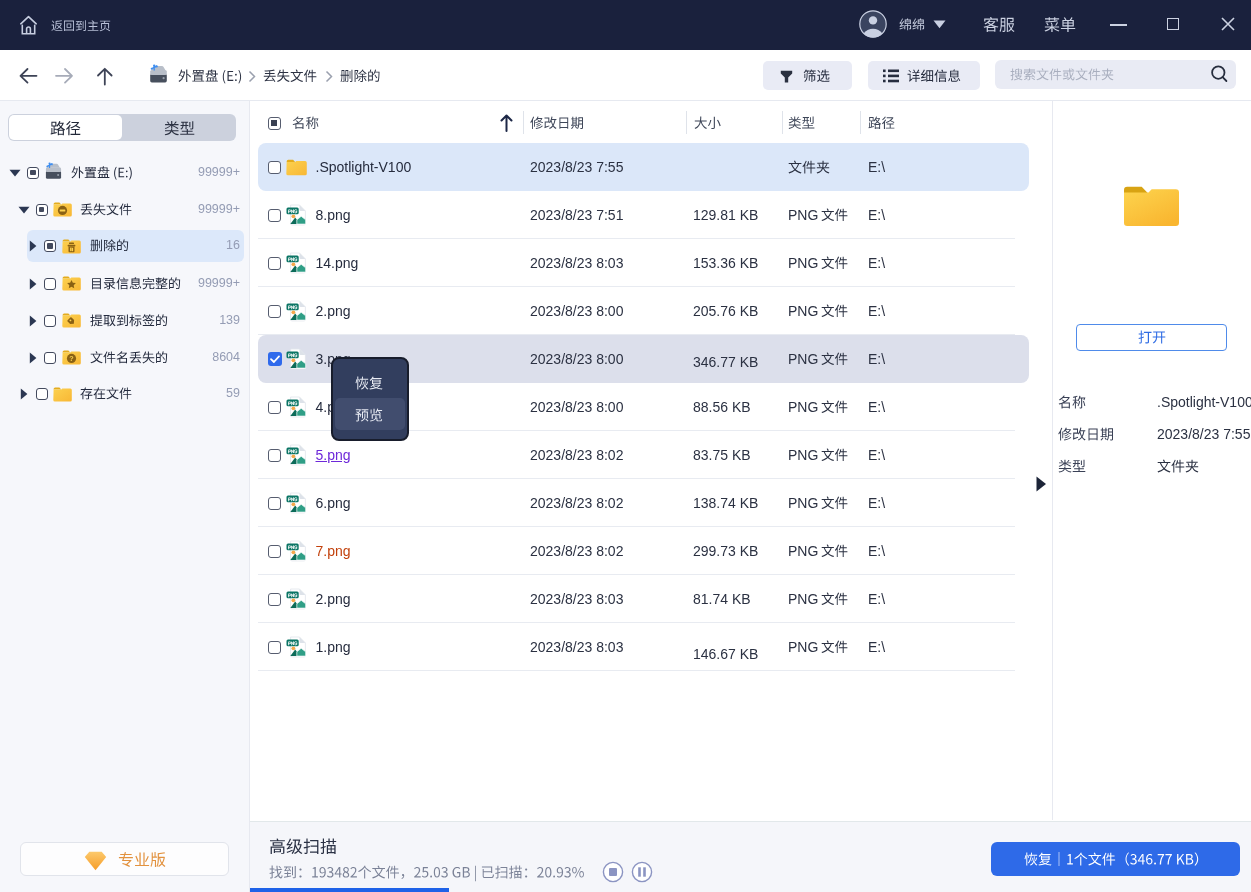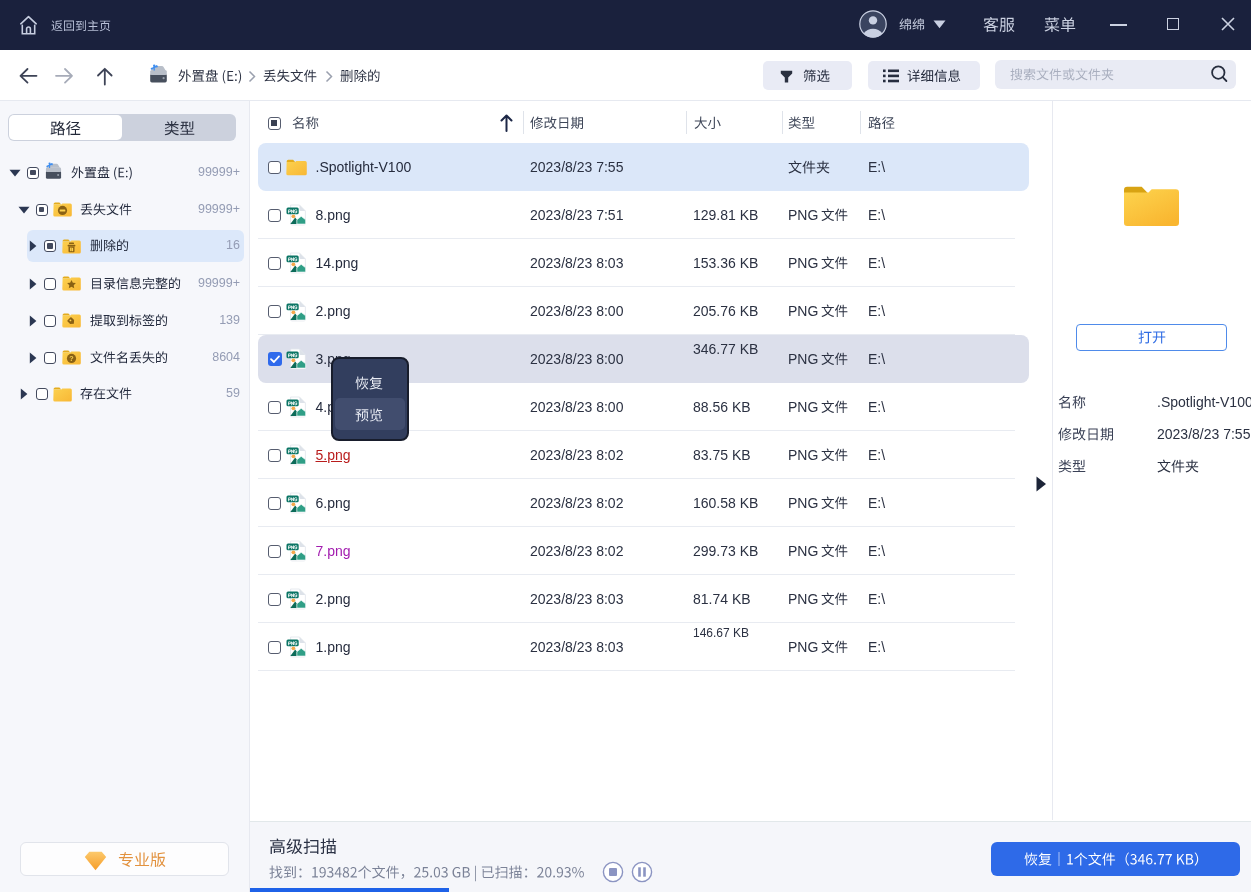--- a/index.html
+++ b/index.html
@@ -392,21 +392,21 @@
 <path d="M2.6 8.9 V5.8 H3.9 A0.95 0.95 0 0 1 3.9 7.7 H2.6"></path>
 <path d="M5.6 8.9 V5.8 L7.5 8.9 V5.8"></path>
 <path d="M10.9 6.1 A1.6 1.6 0 1 0 10.95 8.3 V7.5 H9.9"></path>
 </g>
 <circle cx="7.4" cy="12.3" r="1.9" fill="#f5a84c"></circle>
 <path d="M4.3 20 L9.2 13.6 L14 20 Z" fill="#0c6b59"></path>
 <path d="M10.8 20.1 V15.8 L15.2 12.3 L19.7 15.8 V20.1 Z" fill="#2f9e86" stroke="#fff" stroke-width="0.7"></path>
 </svg>
 <div class="lat" style="left:315.5px;top:351.2px;font-size:14px;color:#262c3e;">3.png</div>
 <div class="lat" style="left:530px;top:351.2px;font-size:14px;color:#2b3142;">2023/8/23 8:00</div>
-<div class="lat" style="left:693px;top:341px;font-size:14px;color:#2b3142;">346.77 KB</div>
+<div class="lat" style="left:693px;top:354px;font-size:14px;color:#2b3142;">346.77 KB</div>
 <div class="lat" style="left:788px;top:351.2px;font-size:14px;color:#2b3142;">PNG</div>
 <svg style="position:absolute;left:821.0px;top:349.1px;overflow:visible" width="27" height="21">
       <path transform="translate(0,14.9)" d="M5.7 -11.1C6.1 -10.4 6.5 -9.5 6.7 -9.0L7.8 -9.4C7.6 -9.9 7.2 -10.8 6.8 -11.4ZM0.7 -9.0V-8.0H2.8C3.6 -5.9 4.6 -4.1 6.0 -2.7C4.5 -1.5 2.7 -0.5 0.5 0.1C0.7 0.3 1.0 0.8 1.1 1.1C3.4 0.3 5.3 -0.6 6.8 -2.0C8.3 -0.6 10.1 0.4 12.4 1.0C12.5 0.7 12.8 0.3 13.1 0.1C10.9 -0.5 9.1 -1.4 7.6 -2.7C8.9 -4.1 10.0 -5.8 10.7 -8.0H12.9V-9.0ZM6.8 -3.4C5.5 -4.7 4.5 -6.2 3.8 -8.0H9.6C8.9 -6.1 8.0 -4.6 6.8 -3.4Z M17.8 -4.6V-3.6H21.7V1.1H22.7V-3.6H26.4V-4.6H22.7V-7.6H25.8V-8.6H22.7V-11.2H21.7V-8.6H19.8C20.0 -9.2 20.2 -9.8 20.3 -10.5L19.3 -10.7C19.0 -8.9 18.5 -7.2 17.7 -6.0C17.9 -5.9 18.3 -5.7 18.5 -5.5C18.9 -6.1 19.2 -6.8 19.5 -7.6H21.7V-4.6ZM17.1 -11.3C16.4 -9.2 15.2 -7.2 13.9 -5.9C14.1 -5.7 14.4 -5.1 14.5 -4.9C14.9 -5.4 15.3 -5.9 15.8 -6.5V1.1H16.7V-8.1C17.2 -9.0 17.7 -10.0 18.1 -11.0Z" fill="#2b3142"></path>
     </svg>
 <div class="lat" style="left:868px;top:351.2px;font-size:14px;color:#2b3142;">E:\</div>
 <div class="abs" style="left:258px;top:430px;width:757px;height:1px;background:#e8ebf1"></div>
 <div class="abs" style="left:267.5px;top:400.5px;width:13px;height:13px;border:1.6px solid #565d6f;border-radius:3px;background:#fff"></div>
 <svg class="abs" style="left:286px;top:396px" width="22" height="22" viewBox="0 0 22 22">
 <path d="M4.6 1 h8.9 l5.9 5.9 v12.6 a1.4 1.4 0 0 1-1.4 1.4 h-12.1 a1.4 1.4 0 0 1-1.4-1.4 z" fill="#fff" stroke="#e0e4eb" stroke-width="0.8"></path>
 <path d="M13.5 1 l5.9 5.9 h-4.7 a1.2 1.2 0 0 1-1.2-1.2 z" fill="#dde2e9"></path>
@@ -436,21 +436,21 @@
 <rect x="0.5" y="3.4" width="12.2" height="6.8" rx="1.5" fill="#0b7565"></rect>
 <g stroke="#fff" stroke-width="0.8" fill="none" stroke-linecap="round" stroke-linejoin="round">
 <path d="M2.6 8.9 V5.8 H3.9 A0.95 0.95 0 0 1 3.9 7.7 H2.6"></path>
 <path d="M5.6 8.9 V5.8 L7.5 8.9 V5.8"></path>
 <path d="M10.9 6.1 A1.6 1.6 0 1 0 10.95 8.3 V7.5 H9.9"></path>
 </g>
 <circle cx="7.4" cy="12.3" r="1.9" fill="#f5a84c"></circle>
 <path d="M4.3 20 L9.2 13.6 L14 20 Z" fill="#0c6b59"></path>
 <path d="M10.8 20.1 V15.8 L15.2 12.3 L19.7 15.8 V20.1 Z" fill="#2f9e86" stroke="#fff" stroke-width="0.7"></path>
 </svg>
-<div class="lat" style="left:315.5px;top:447.2px;font-size:14px;color:#b91c1c;text-decoration:underline;">5.png</div>
+<div class="lat" style="left:315.5px;top:447.2px;font-size:14px;color:#6d28d9;text-decoration:underline;">5.png</div>
 <div class="lat" style="left:530px;top:447.2px;font-size:14px;color:#2b3142;">2023/8/23 8:02</div>
 <div class="lat" style="left:693px;top:447.2px;font-size:14px;color:#2b3142;">83.75 KB</div>
 <div class="lat" style="left:788px;top:447.2px;font-size:14px;color:#2b3142;">PNG</div>
 <svg style="position:absolute;left:821.0px;top:445.1px;overflow:visible" width="27" height="21">
       <path transform="translate(0,14.9)" d="M5.7 -11.1C6.1 -10.4 6.5 -9.5 6.7 -9.0L7.8 -9.4C7.6 -9.9 7.2 -10.8 6.8 -11.4ZM0.7 -9.0V-8.0H2.8C3.6 -5.9 4.6 -4.1 6.0 -2.7C4.5 -1.5 2.7 -0.5 0.5 0.1C0.7 0.3 1.0 0.8 1.1 1.1C3.4 0.3 5.3 -0.6 6.8 -2.0C8.3 -0.6 10.1 0.4 12.4 1.0C12.5 0.7 12.8 0.3 13.1 0.1C10.9 -0.5 9.1 -1.4 7.6 -2.7C8.9 -4.1 10.0 -5.8 10.7 -8.0H12.9V-9.0ZM6.8 -3.4C5.5 -4.7 4.5 -6.2 3.8 -8.0H9.6C8.9 -6.1 8.0 -4.6 6.8 -3.4Z M17.8 -4.6V-3.6H21.7V1.1H22.7V-3.6H26.4V-4.6H22.7V-7.6H25.8V-8.6H22.7V-11.2H21.7V-8.6H19.8C20.0 -9.2 20.2 -9.8 20.3 -10.5L19.3 -10.7C19.0 -8.9 18.5 -7.2 17.7 -6.0C17.9 -5.9 18.3 -5.7 18.5 -5.5C18.9 -6.1 19.2 -6.8 19.5 -7.6H21.7V-4.6ZM17.1 -11.3C16.4 -9.2 15.2 -7.2 13.9 -5.9C14.1 -5.7 14.4 -5.1 14.5 -4.9C14.9 -5.4 15.3 -5.9 15.8 -6.5V1.1H16.7V-8.1C17.2 -9.0 17.7 -10.0 18.1 -11.0Z" fill="#2b3142"></path>
     </svg>
 <div class="lat" style="left:868px;top:447.2px;font-size:14px;color:#2b3142;">E:\</div>
 <div class="abs" style="left:258px;top:526px;width:757px;height:1px;background:#e8ebf1"></div>
 <div class="abs" style="left:267.5px;top:496.5px;width:13px;height:13px;border:1.6px solid #565d6f;border-radius:3px;background:#fff"></div>
 <svg class="abs" style="left:286px;top:492px" width="22" height="22" viewBox="0 0 22 22">
@@ -461,42 +461,42 @@
 <path d="M2.6 8.9 V5.8 H3.9 A0.95 0.95 0 0 1 3.9 7.7 H2.6"></path>
 <path d="M5.6 8.9 V5.8 L7.5 8.9 V5.8"></path>
 <path d="M10.9 6.1 A1.6 1.6 0 1 0 10.95 8.3 V7.5 H9.9"></path>
 </g>
 <circle cx="7.4" cy="12.3" r="1.9" fill="#f5a84c"></circle>
 <path d="M4.3 20 L9.2 13.6 L14 20 Z" fill="#0c6b59"></path>
 <path d="M10.8 20.1 V15.8 L15.2 12.3 L19.7 15.8 V20.1 Z" fill="#2f9e86" stroke="#fff" stroke-width="0.7"></path>
 </svg>
 <div class="lat" style="left:315.5px;top:495.2px;font-size:14px;color:#262c3e;">6.png</div>
 <div class="lat" style="left:530px;top:495.2px;font-size:14px;color:#2b3142;">2023/8/23 8:02</div>
-<div class="lat" style="left:693px;top:495.2px;font-size:14px;color:#2b3142;">160.58 KB</div>
+<div class="lat" style="left:693px;top:495.2px;font-size:14px;color:#2b3142;">138.74 KB</div>
 <div class="lat" style="left:788px;top:495.2px;font-size:14px;color:#2b3142;">PNG</div>
 <svg style="position:absolute;left:821.0px;top:493.1px;overflow:visible" width="27" height="21">
       <path transform="translate(0,14.9)" d="M5.7 -11.1C6.1 -10.4 6.5 -9.5 6.7 -9.0L7.8 -9.4C7.6 -9.9 7.2 -10.8 6.8 -11.4ZM0.7 -9.0V-8.0H2.8C3.6 -5.9 4.6 -4.1 6.0 -2.7C4.5 -1.5 2.7 -0.5 0.5 0.1C0.7 0.3 1.0 0.8 1.1 1.1C3.4 0.3 5.3 -0.6 6.8 -2.0C8.3 -0.6 10.1 0.4 12.4 1.0C12.5 0.7 12.8 0.3 13.1 0.1C10.9 -0.5 9.1 -1.4 7.6 -2.7C8.9 -4.1 10.0 -5.8 10.7 -8.0H12.9V-9.0ZM6.8 -3.4C5.5 -4.7 4.5 -6.2 3.8 -8.0H9.6C8.9 -6.1 8.0 -4.6 6.8 -3.4Z M17.8 -4.6V-3.6H21.7V1.1H22.7V-3.6H26.4V-4.6H22.7V-7.6H25.8V-8.6H22.7V-11.2H21.7V-8.6H19.8C20.0 -9.2 20.2 -9.8 20.3 -10.5L19.3 -10.7C19.0 -8.9 18.5 -7.2 17.7 -6.0C17.9 -5.9 18.3 -5.7 18.5 -5.5C18.9 -6.1 19.2 -6.8 19.5 -7.6H21.7V-4.6ZM17.1 -11.3C16.4 -9.2 15.2 -7.2 13.9 -5.9C14.1 -5.7 14.4 -5.1 14.5 -4.9C14.9 -5.4 15.3 -5.9 15.8 -6.5V1.1H16.7V-8.1C17.2 -9.0 17.7 -10.0 18.1 -11.0Z" fill="#2b3142"></path>
     </svg>
 <div class="lat" style="left:868px;top:495.2px;font-size:14px;color:#2b3142;">E:\</div>
 <div class="abs" style="left:258px;top:574px;width:757px;height:1px;background:#e8ebf1"></div>
 <div class="abs" style="left:267.5px;top:544.5px;width:13px;height:13px;border:1.6px solid #565d6f;border-radius:3px;background:#fff"></div>
 <svg class="abs" style="left:286px;top:540px" width="22" height="22" viewBox="0 0 22 22">
 <path d="M4.6 1 h8.9 l5.9 5.9 v12.6 a1.4 1.4 0 0 1-1.4 1.4 h-12.1 a1.4 1.4 0 0 1-1.4-1.4 z" fill="#fff" stroke="#e0e4eb" stroke-width="0.8"></path>
 <path d="M13.5 1 l5.9 5.9 h-4.7 a1.2 1.2 0 0 1-1.2-1.2 z" fill="#dde2e9"></path>
 <rect x="0.5" y="3.4" width="12.2" height="6.8" rx="1.5" fill="#0b7565"></rect>
 <g stroke="#fff" stroke-width="0.8" fill="none" stroke-linecap="round" stroke-linejoin="round">
 <path d="M2.6 8.9 V5.8 H3.9 A0.95 0.95 0 0 1 3.9 7.7 H2.6"></path>
 <path d="M5.6 8.9 V5.8 L7.5 8.9 V5.8"></path>
 <path d="M10.9 6.1 A1.6 1.6 0 1 0 10.95 8.3 V7.5 H9.9"></path>
 </g>
 <circle cx="7.4" cy="12.3" r="1.9" fill="#f5a84c"></circle>
 <path d="M4.3 20 L9.2 13.6 L14 20 Z" fill="#0c6b59"></path>
 <path d="M10.8 20.1 V15.8 L15.2 12.3 L19.7 15.8 V20.1 Z" fill="#2f9e86" stroke="#fff" stroke-width="0.7"></path>
 </svg>
-<div class="lat" style="left:315.5px;top:543.2px;font-size:14px;color:#a21caf;">7.png</div>
+<div class="lat" style="left:315.5px;top:543.2px;font-size:14px;color:#c2410c;">7.png</div>
 <div class="lat" style="left:530px;top:543.2px;font-size:14px;color:#2b3142;">2023/8/23 8:02</div>
 <div class="lat" style="left:693px;top:543.2px;font-size:14px;color:#2b3142;">299.73 KB</div>
 <div class="lat" style="left:788px;top:543.2px;font-size:14px;color:#2b3142;">PNG</div>
 <svg style="position:absolute;left:821.0px;top:541.1px;overflow:visible" width="27" height="21">
       <path transform="translate(0,14.9)" d="M5.7 -11.1C6.1 -10.4 6.5 -9.5 6.7 -9.0L7.8 -9.4C7.6 -9.9 7.2 -10.8 6.8 -11.4ZM0.7 -9.0V-8.0H2.8C3.6 -5.9 4.6 -4.1 6.0 -2.7C4.5 -1.5 2.7 -0.5 0.5 0.1C0.7 0.3 1.0 0.8 1.1 1.1C3.4 0.3 5.3 -0.6 6.8 -2.0C8.3 -0.6 10.1 0.4 12.4 1.0C12.5 0.7 12.8 0.3 13.1 0.1C10.9 -0.5 9.1 -1.4 7.6 -2.7C8.9 -4.1 10.0 -5.8 10.7 -8.0H12.9V-9.0ZM6.8 -3.4C5.5 -4.7 4.5 -6.2 3.8 -8.0H9.6C8.9 -6.1 8.0 -4.6 6.8 -3.4Z M17.8 -4.6V-3.6H21.7V1.1H22.7V-3.6H26.4V-4.6H22.7V-7.6H25.8V-8.6H22.7V-11.2H21.7V-8.6H19.8C20.0 -9.2 20.2 -9.8 20.3 -10.5L19.3 -10.7C19.0 -8.9 18.5 -7.2 17.7 -6.0C17.9 -5.9 18.3 -5.7 18.5 -5.5C18.9 -6.1 19.2 -6.8 19.5 -7.6H21.7V-4.6ZM17.1 -11.3C16.4 -9.2 15.2 -7.2 13.9 -5.9C14.1 -5.7 14.4 -5.1 14.5 -4.9C14.9 -5.4 15.3 -5.9 15.8 -6.5V1.1H16.7V-8.1C17.2 -9.0 17.7 -10.0 18.1 -11.0Z" fill="#2b3142"></path>
     </svg>
 <div class="lat" style="left:868px;top:543.2px;font-size:14px;color:#2b3142;">E:\</div>
 <div class="abs" style="left:258px;top:622px;width:757px;height:1px;background:#e8ebf1"></div>
 <div class="abs" style="left:267.5px;top:592.5px;width:13px;height:13px;border:1.6px solid #565d6f;border-radius:3px;background:#fff"></div>
 <svg class="abs" style="left:286px;top:588px" width="22" height="22" viewBox="0 0 22 22">
@@ -530,21 +530,21 @@
 <path d="M2.6 8.9 V5.8 H3.9 A0.95 0.95 0 0 1 3.9 7.7 H2.6"></path>
 <path d="M5.6 8.9 V5.8 L7.5 8.9 V5.8"></path>
 <path d="M10.9 6.1 A1.6 1.6 0 1 0 10.95 8.3 V7.5 H9.9"></path>
 </g>
 <circle cx="7.4" cy="12.3" r="1.9" fill="#f5a84c"></circle>
 <path d="M4.3 20 L9.2 13.6 L14 20 Z" fill="#0c6b59"></path>
 <path d="M10.8 20.1 V15.8 L15.2 12.3 L19.7 15.8 V20.1 Z" fill="#2f9e86" stroke="#fff" stroke-width="0.7"></path>
 </svg>
 <div class="lat" style="left:315.5px;top:639.2px;font-size:14px;color:#262c3e;">1.png</div>
 <div class="lat" style="left:530px;top:639.2px;font-size:14px;color:#2b3142;">2023/8/23 8:03</div>
-<div class="lat" style="left:693px;top:626px;font-size:12px;color:#2b3142;">146.67 KB</div>
+<div class="lat" style="left:693px;top:646px;font-size:14px;color:#2b3142;">146.67 KB</div>
 <div class="lat" style="left:788px;top:639.2px;font-size:14px;color:#2b3142;">PNG</div>
 <svg style="position:absolute;left:821.0px;top:637.1px;overflow:visible" width="27" height="21">
       <path transform="translate(0,14.9)" d="M5.7 -11.1C6.1 -10.4 6.5 -9.5 6.7 -9.0L7.8 -9.4C7.6 -9.9 7.2 -10.8 6.8 -11.4ZM0.7 -9.0V-8.0H2.8C3.6 -5.9 4.6 -4.1 6.0 -2.7C4.5 -1.5 2.7 -0.5 0.5 0.1C0.7 0.3 1.0 0.8 1.1 1.1C3.4 0.3 5.3 -0.6 6.8 -2.0C8.3 -0.6 10.1 0.4 12.4 1.0C12.5 0.7 12.8 0.3 13.1 0.1C10.9 -0.5 9.1 -1.4 7.6 -2.7C8.9 -4.1 10.0 -5.8 10.7 -8.0H12.9V-9.0ZM6.8 -3.4C5.5 -4.7 4.5 -6.2 3.8 -8.0H9.6C8.9 -6.1 8.0 -4.6 6.8 -3.4Z M17.8 -4.6V-3.6H21.7V1.1H22.7V-3.6H26.4V-4.6H22.7V-7.6H25.8V-8.6H22.7V-11.2H21.7V-8.6H19.8C20.0 -9.2 20.2 -9.8 20.3 -10.5L19.3 -10.7C19.0 -8.9 18.5 -7.2 17.7 -6.0C17.9 -5.9 18.3 -5.7 18.5 -5.5C18.9 -6.1 19.2 -6.8 19.5 -7.6H21.7V-4.6ZM17.1 -11.3C16.4 -9.2 15.2 -7.2 13.9 -5.9C14.1 -5.7 14.4 -5.1 14.5 -4.9C14.9 -5.4 15.3 -5.9 15.8 -6.5V1.1H16.7V-8.1C17.2 -9.0 17.7 -10.0 18.1 -11.0Z" fill="#2b3142"></path>
     </svg>
 <div class="lat" style="left:868px;top:639.2px;font-size:14px;color:#2b3142;">E:\</div>
 <div class="abs" style="left:331px;top:357px;width:78px;height:84px;background:#323e5e;border:2px solid #181d2c;border-radius:8px"></div>
 <div class="abs" style="left:335px;top:398px;width:70px;height:32px;background:#414d6e;border-radius:5px"></div>
 <svg style="position:absolute;left:355.0px;top:372.6px;overflow:visible" width="28" height="21">
       <path transform="translate(0,15.4)" d="M2.3 -11.8V1.1H3.3V-11.8ZM1.2 -9.1C1.2 -7.9 0.9 -6.4 0.5 -5.5L1.4 -5.2C1.8 -6.2 2.0 -7.8 2.0 -9.0ZM3.4 -9.2C3.8 -8.3 4.2 -7.2 4.3 -6.5L5.1 -6.8C5.0 -7.5 4.6 -8.6 4.1 -9.5ZM8.2 -6.7C8.1 -5.5 7.8 -4.4 7.3 -3.5C7.4 -3.4 7.8 -3.2 8.0 -3.1C8.5 -4.0 8.8 -5.3 9.0 -6.6ZM12.1 -6.8C11.9 -5.7 11.5 -4.4 11.0 -3.6C11.3 -3.5 11.6 -3.3 11.8 -3.2C12.3 -4.0 12.7 -5.4 13.0 -6.7ZM7.1 -11.8C7.0 -11.0 6.9 -10.3 6.8 -9.6H4.8V-8.7H6.7C6.2 -5.7 5.4 -3.2 3.9 -1.6C4.1 -1.4 4.5 -1.1 4.7 -0.9C6.3 -2.8 7.2 -5.4 7.7 -8.7H13.2V-9.6H7.8C7.9 -10.3 8.0 -11.0 8.0 -11.7ZM9.9 -8.2C9.7 -3.6 9.1 -0.8 5.9 0.3C6.1 0.5 6.4 0.9 6.5 1.1C8.3 0.4 9.4 -0.7 9.9 -2.5C10.5 -0.9 11.5 0.4 12.8 1.1C12.9 0.8 13.2 0.4 13.4 0.3C11.9 -0.4 10.8 -2.0 10.3 -3.9C10.6 -5.1 10.7 -6.5 10.7 -8.1Z M18.0 -6.2H24.5V-5.2H18.0ZM18.0 -7.8H24.5V-6.9H18.0ZM17.0 -8.6V-4.5H18.6C17.8 -3.4 16.5 -2.4 15.3 -1.8C15.5 -1.6 15.9 -1.3 16.1 -1.1C16.6 -1.4 17.2 -1.8 17.8 -2.3C18.4 -1.7 19.1 -1.2 19.9 -0.8C18.2 -0.3 16.3 0.0 14.5 0.2C14.6 0.4 14.8 0.9 14.9 1.1C17.0 0.9 19.2 0.5 21.1 -0.2C22.8 0.4 24.8 0.8 26.9 1.0C27.0 0.7 27.3 0.3 27.5 0.1C25.6 -0.0 23.9 -0.3 22.3 -0.7C23.6 -1.4 24.7 -2.2 25.5 -3.2L24.8 -3.6L24.6 -3.6H19.0C19.2 -3.9 19.5 -4.1 19.7 -4.4L19.6 -4.5H25.6V-8.6ZM17.7 -11.8C17.1 -10.4 15.9 -9.1 14.7 -8.3C14.9 -8.1 15.2 -7.6 15.3 -7.4C16.1 -8.0 16.8 -8.7 17.4 -9.5H26.6V-10.4H18.1C18.3 -10.8 18.5 -11.1 18.7 -11.5ZM23.8 -2.8C23.1 -2.1 22.2 -1.6 21.1 -1.2C20.0 -1.6 19.1 -2.1 18.5 -2.8Z" fill="#e9ecf4"></path>
     </svg>

